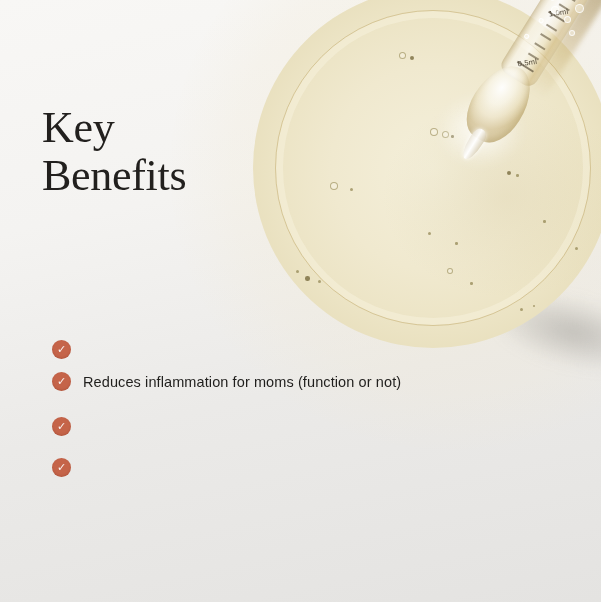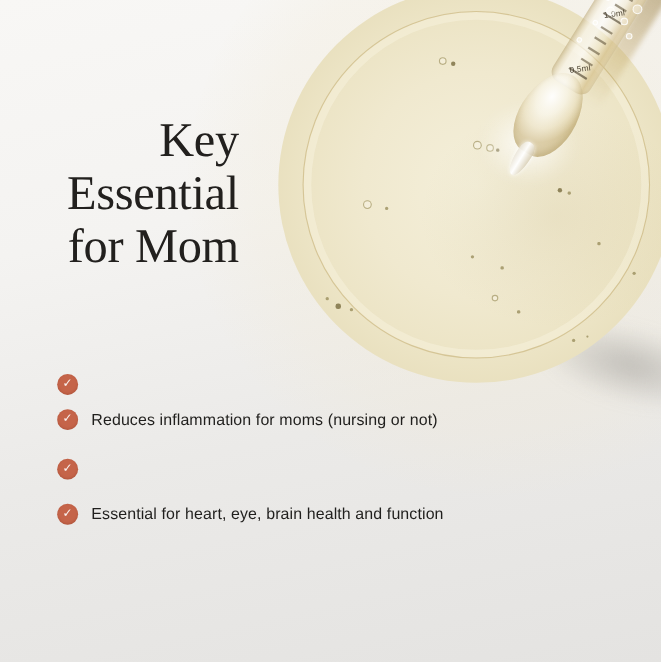--- a/index.html
+++ b/index.html
@@ -76,23 +76,23 @@
     box-shadow: inset -2px -3px 6px rgba(150,125,65,0.3);
   }
   .pip-tip {
     position:absolute; left:23px; top:258px; width:14px; height:34px;
     border-radius: 40% 40% 50% 50% / 30% 30% 60% 60%;
     background: linear-gradient(90deg, rgba(235,230,218,0.9), rgba(255,255,255,0.95) 45%, rgba(215,205,180,0.85));
     box-shadow: 0 0 4px rgba(255,255,255,0.8);
   }
   .surf-bbl { position:absolute; border-radius:50%; border:1px solid rgba(255,255,255,0.8); background: rgba(255,253,246,0.4); }
   .heading {
-    position:absolute; left:61px; top:104px; margin:0;
+    position:absolute; left:42px; top:104px; margin:0;
     font-family:"Liberation Serif", serif; font-weight:400;
-    font-size:44px; line-height:48px; color:#22201e; letter-spacing:-0.3px;text-align:right;
+    font-size:44px; line-height:48px; color:#22201e; letter-spacing:-0.3px;
   }
   .heading span { display:block; }
   .benefits { position:absolute; left:52px; top:340px; margin:0; padding:0; list-style:none; width:520px; }
   .benefits li { display:flex; align-items:flex-start; gap:12px; }
   .benefits li:nth-child(1) { margin-bottom:13px; }
   .benefits li:nth-child(2) { margin-bottom:24px; }
   .benefits li:nth-child(3) { margin-bottom:22px; }
   .check {
     flex:none; width:19px; height:19px; border-radius:50%;
     background:#c56449; color:rgba(255,255,255,0.92);
@@ -160,34 +160,32 @@
     <div class="pip-tip"></div>
   </div>
 
   <span class="surf-bbl" style="left:551px;top:6px;width:6px;height:6px;"></span>
   <span class="surf-bbl" style="left:564px;top:16px;width:5px;height:5px;"></span>
   <span class="surf-bbl" style="left:575px;top:4px;width:7px;height:7px;"></span>
   <span class="surf-bbl" style="left:569px;top:30px;width:4px;height:4px;"></span>
 
   <h1 class="heading">
     <span>Key</span>
-    <span>Essential</span>
-    <span>for Mom</span>
+    <span>Benefits</span>
   </h1>
 
   <ul class="benefits">
     <li>
       <span class="check">✓</span>
     </li>
     <li>
       <span class="check">✓</span>
-      <span class="btext">Reduces inflammation for moms (nursing or not)</span>
+      <span class="btext">Reduces inflammation for moms (function or not)</span>
     </li>
     <li>
       <span class="check">✓</span>
     </li>
     <li>
       <span class="check">✓</span>
-      <span class="btext">Essential for heart, eye, brain health and function</span>
     </li>
   </ul>
 
 </div>
 
 </body></html>

